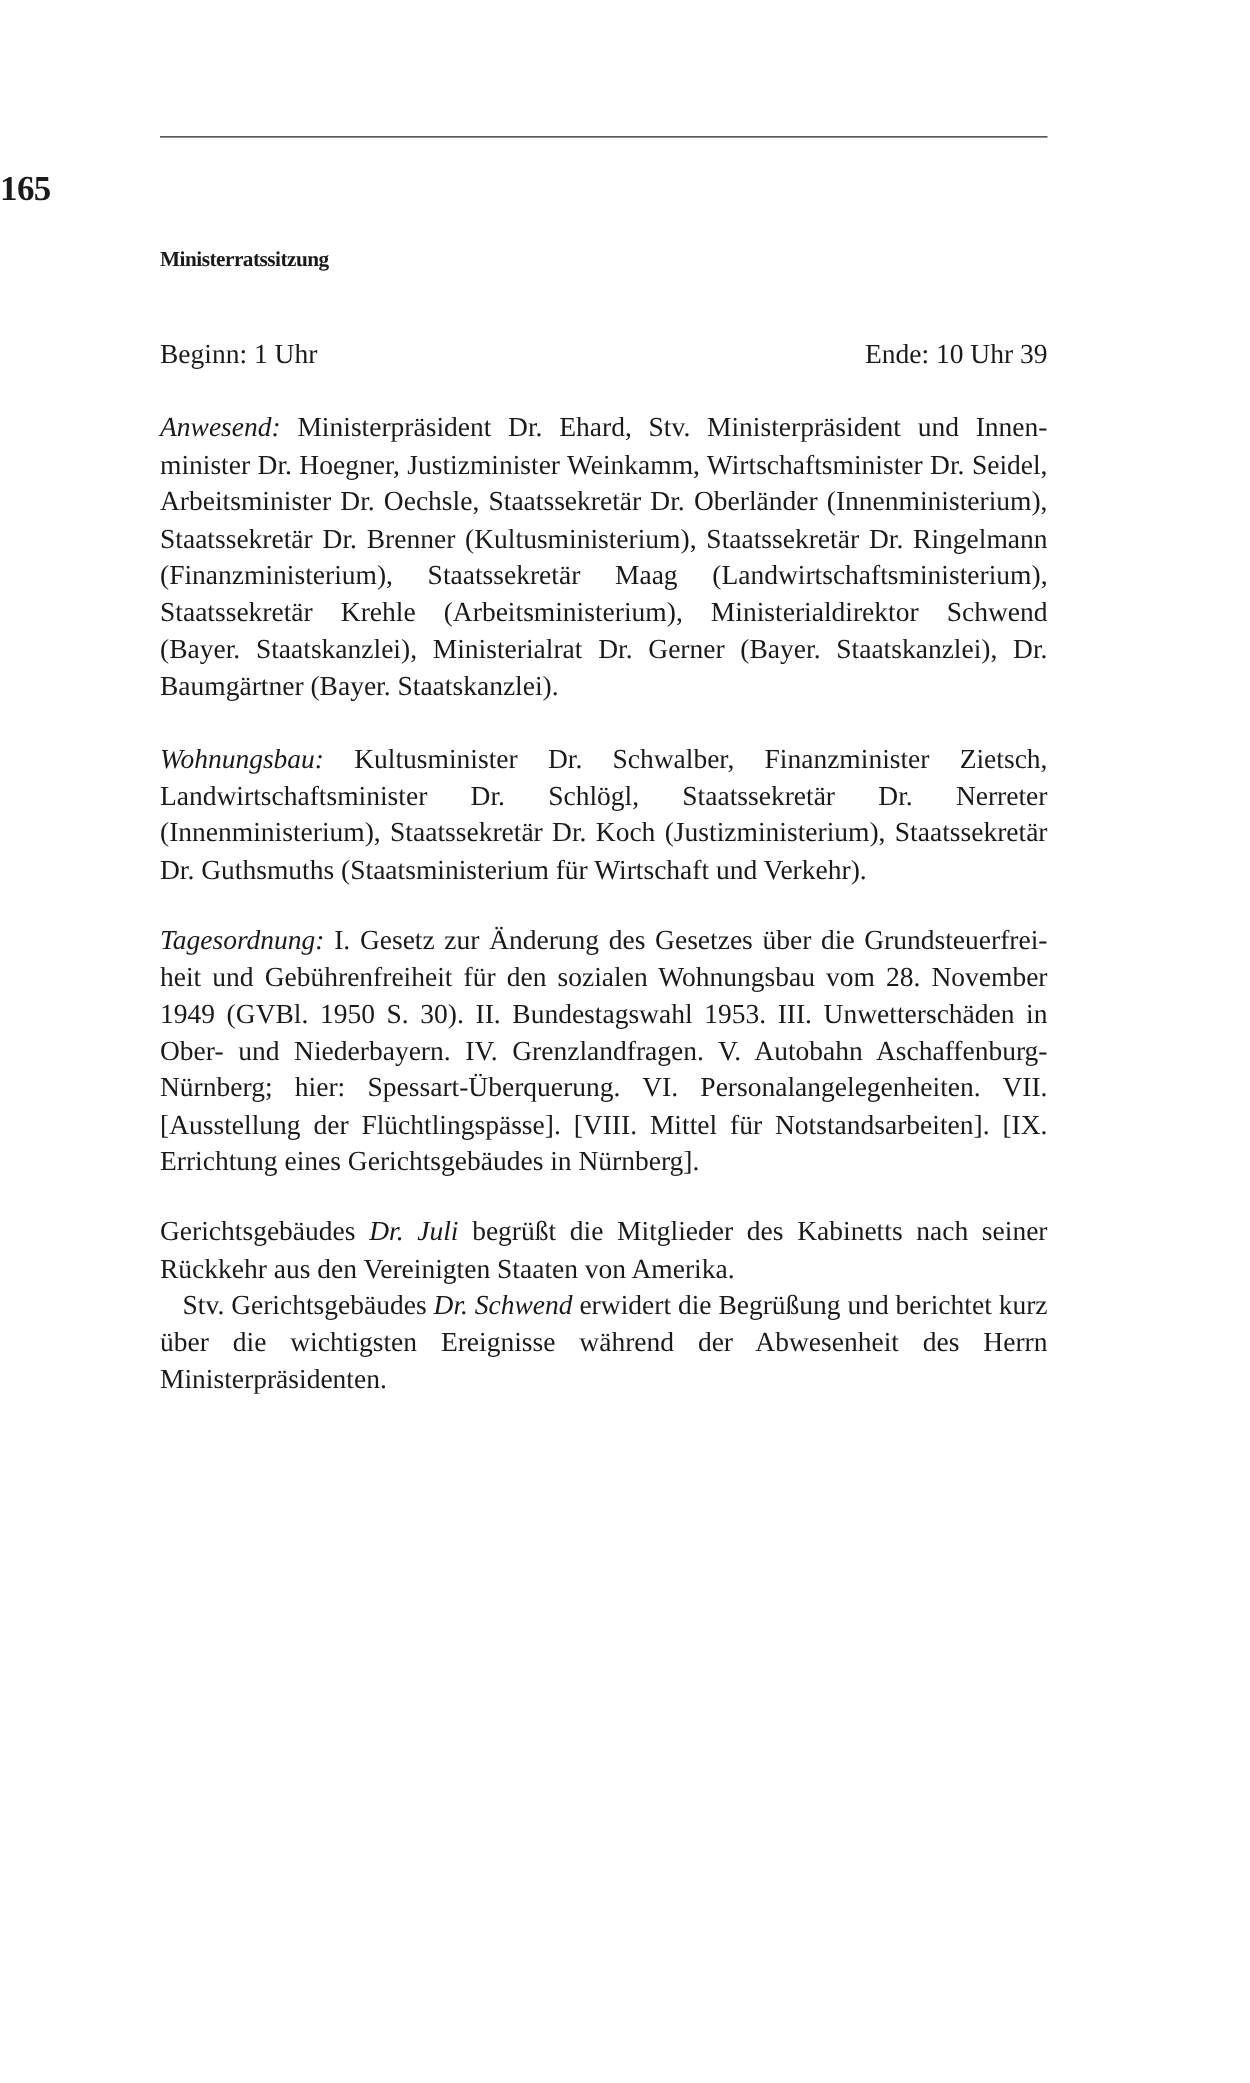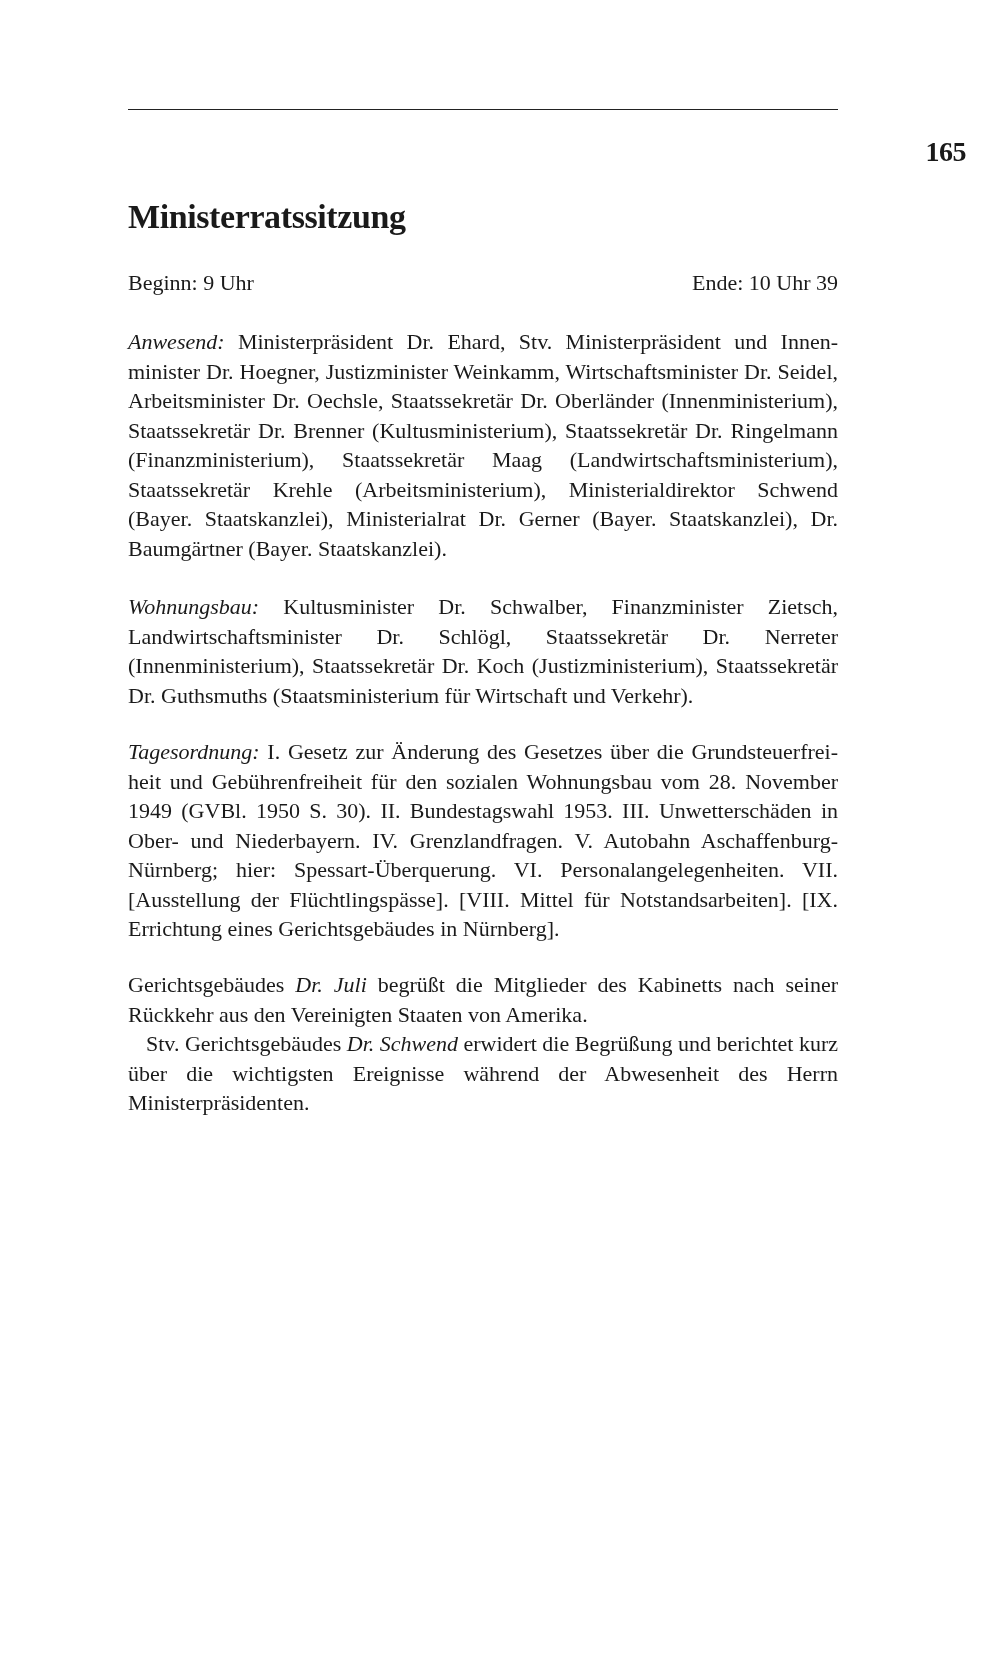--- a/index.html
+++ b/index.html
@@ -5,27 +5,27 @@
     html, body { margin: 0; padding: 0; background: #ffffff; }
     body {
       width: 1000px; height: 1666px; position: relative; overflow: hidden;
       font-family: "Liberation Serif", "DejaVu Serif", serif; color: #1a1a1a;
     }
     .rule {
       position: absolute; left: 128px; top: 109px; width: 710px; height: 0;
       border-top: 1.5px solid #222;
     }
     .page-number {
-      position: absolute; left: 0; top: 136px; width: 966px; text-align: right;
+      position: absolute; left: 0; top: 136px; width: 966px; text-align: left;
       font-weight: bold; font-size: 28px; letter-spacing: -0.5px;
     }
     .heading {
       position: absolute; left: 128px; top: 198px; width: 710px;
       display: flex; justify-content: space-between;
-      font-weight: bold; font-size: 34px; letter-spacing: -0.4px;
+      font-weight: bold; font-size: 17px; letter-spacing: -0.4px;
     }
     .times {
       position: absolute; left: 128px; top: 270px; width: 710px;
       display: flex; justify-content: space-between; font-size: 22px;
     }
     .body-text {
       position: absolute; left: 128px; width: 710px; font-size: 22px;
       line-height: 29.5px; text-align: justify; hyphens: manual;
     }
     .body-text p { margin: 0; text-align: justify; text-align-last: left; }
@@ -42,21 +42,21 @@
 
 <div class="rule"></div>
 
 <div class="page-number">165</div>
 
 <div class="heading">
   <span>Ministerratssitzung</span>
 </div>
 
 <div class="times">
-  <span>Beginn: 9 Uhr</span>
+  <span>Beginn: 1 Uhr</span>
   <span>Ende: 10 Uhr 39</span>
 </div>
 
 <div class="body-text" id="attendees">
   <p><span class="label">Anwesend:</span><span> Ministerpräsident Dr. Ehard, Stv. Ministerpräsident und Innen­minister Dr. Hoegner, Justizminister Weinkamm, Wirtschaftsminister Dr. Seidel, Arbeitsminister Dr. Oechsle, Staatssekretär Dr. Oberländer (Innen­ministerium), Staatssekretär Dr. Brenner (Kultusministerium), Staatssekretär Dr. Ringelmann (Finanzministerium), Staatssekretär Maag (Landwirtschafts­ministerium), Staatssekretär Krehle (Arbeitsministerium), Ministerialdirektor Schwend (Bayer. Staatskanzlei), Ministerialrat Dr. Gerner (Bayer. Staats­kanzlei), Dr. Baumgärtner (Bayer. Staatskanzlei).</span></p>
 </div>
 
 <div class="body-text" id="excused">
   <p><span class="label">Wohnungsbau:</span><span> Kultusminister Dr. Schwalber, Finanzminister Zietsch, Landwirt­schaftsminister Dr. Schlögl, Staatssekretär Dr. Nerreter (Innenministerium), Staatssekretär Dr. Koch (Justizministerium), Staatssekretär Dr. Guthsmuths (Staatsministerium für Wirtschaft und Verkehr).</span></p>
 </div>

